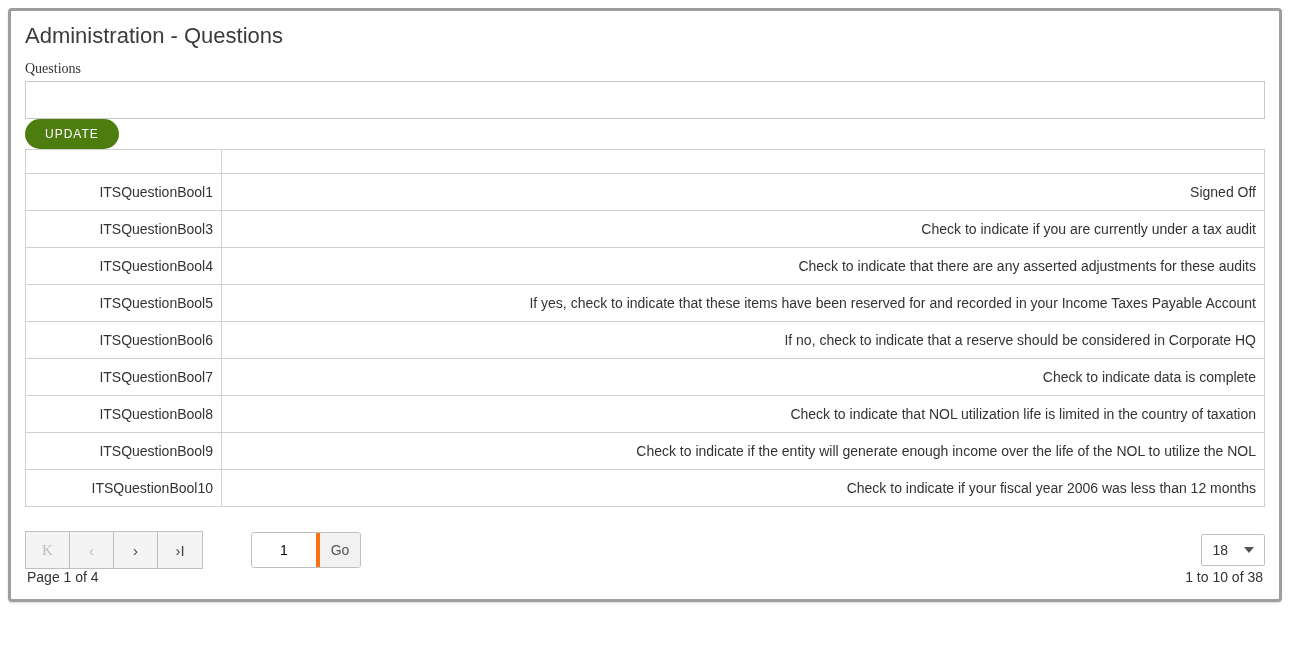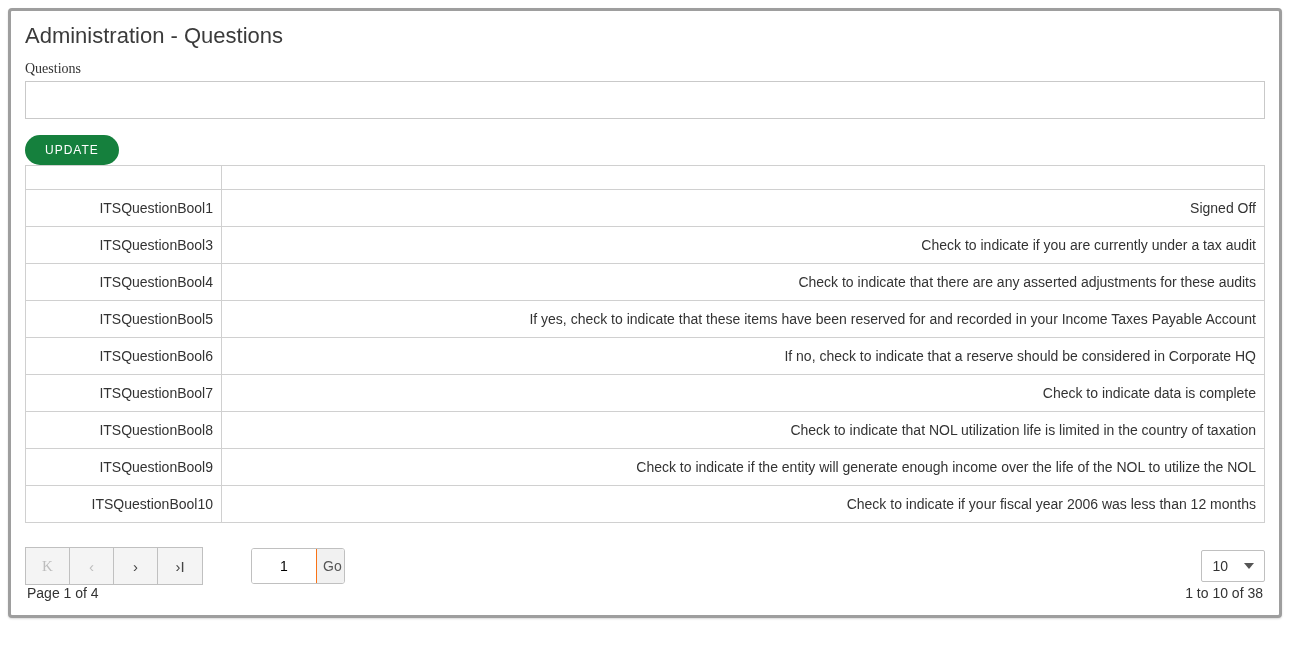--- a/index.html
+++ b/index.html
@@ -32,22 +32,21 @@
     .text-input {
       width: 100%;
       height: 38px;
       border: 1px solid #c9c9c9;
       font-size: 14px;
       padding: 6px 8px;
       outline: none;
     }
     .update-btn {
       display: inline-block;
-      margin-top: 16px;
-      background: #15803d;
+      background: #4d7c0f;
       color: #fff;
       border: none;
       border-radius: 20px;
       padding: 8px 20px;
       font-size: 12px;
       letter-spacing: 1px;
       cursor: pointer;
     }
     .grid {
       width: 100%;
@@ -107,24 +106,24 @@
     }
     .page-input {
       width: 64px;
       height: 34px;
       border: none;
       text-align: center;
       font-size: 14px;
       outline: none;
     }
     .go-btn {
-      width: 28px;
+      width: 44px;
       height: 34px;
       border: none;
-      border-left: 1px solid #f97316;
+      border-left: 4px solid #f97316;
       background: #f1f1f1;
       font-size: 14px;
       color: #555;
       cursor: pointer;
     }
     .page-size {
       display: inline-flex;
       align-items: center;
       border: 1px solid #c0c0c0;
       border-radius: 2px;
@@ -223,21 +222,21 @@
         <button class="nav-btn">
             <span>›I</span>
           </button>
       </div>
       <div class="page-go">
         <input class="page-input" type="text" value="1" style="">
         <button class="go-btn">Go</button>
       </div>
     </div>
     <div class="page-size">
-      <span>10</span>
+      <span>18</span>
       <span class="chev-down"></span>
     </div>
   </div>
 
   <div class="status-row">
     <span>Page 1 of 4</span>
     <span>1 to 10 of 38</span>
   </div>
 
 </div>

